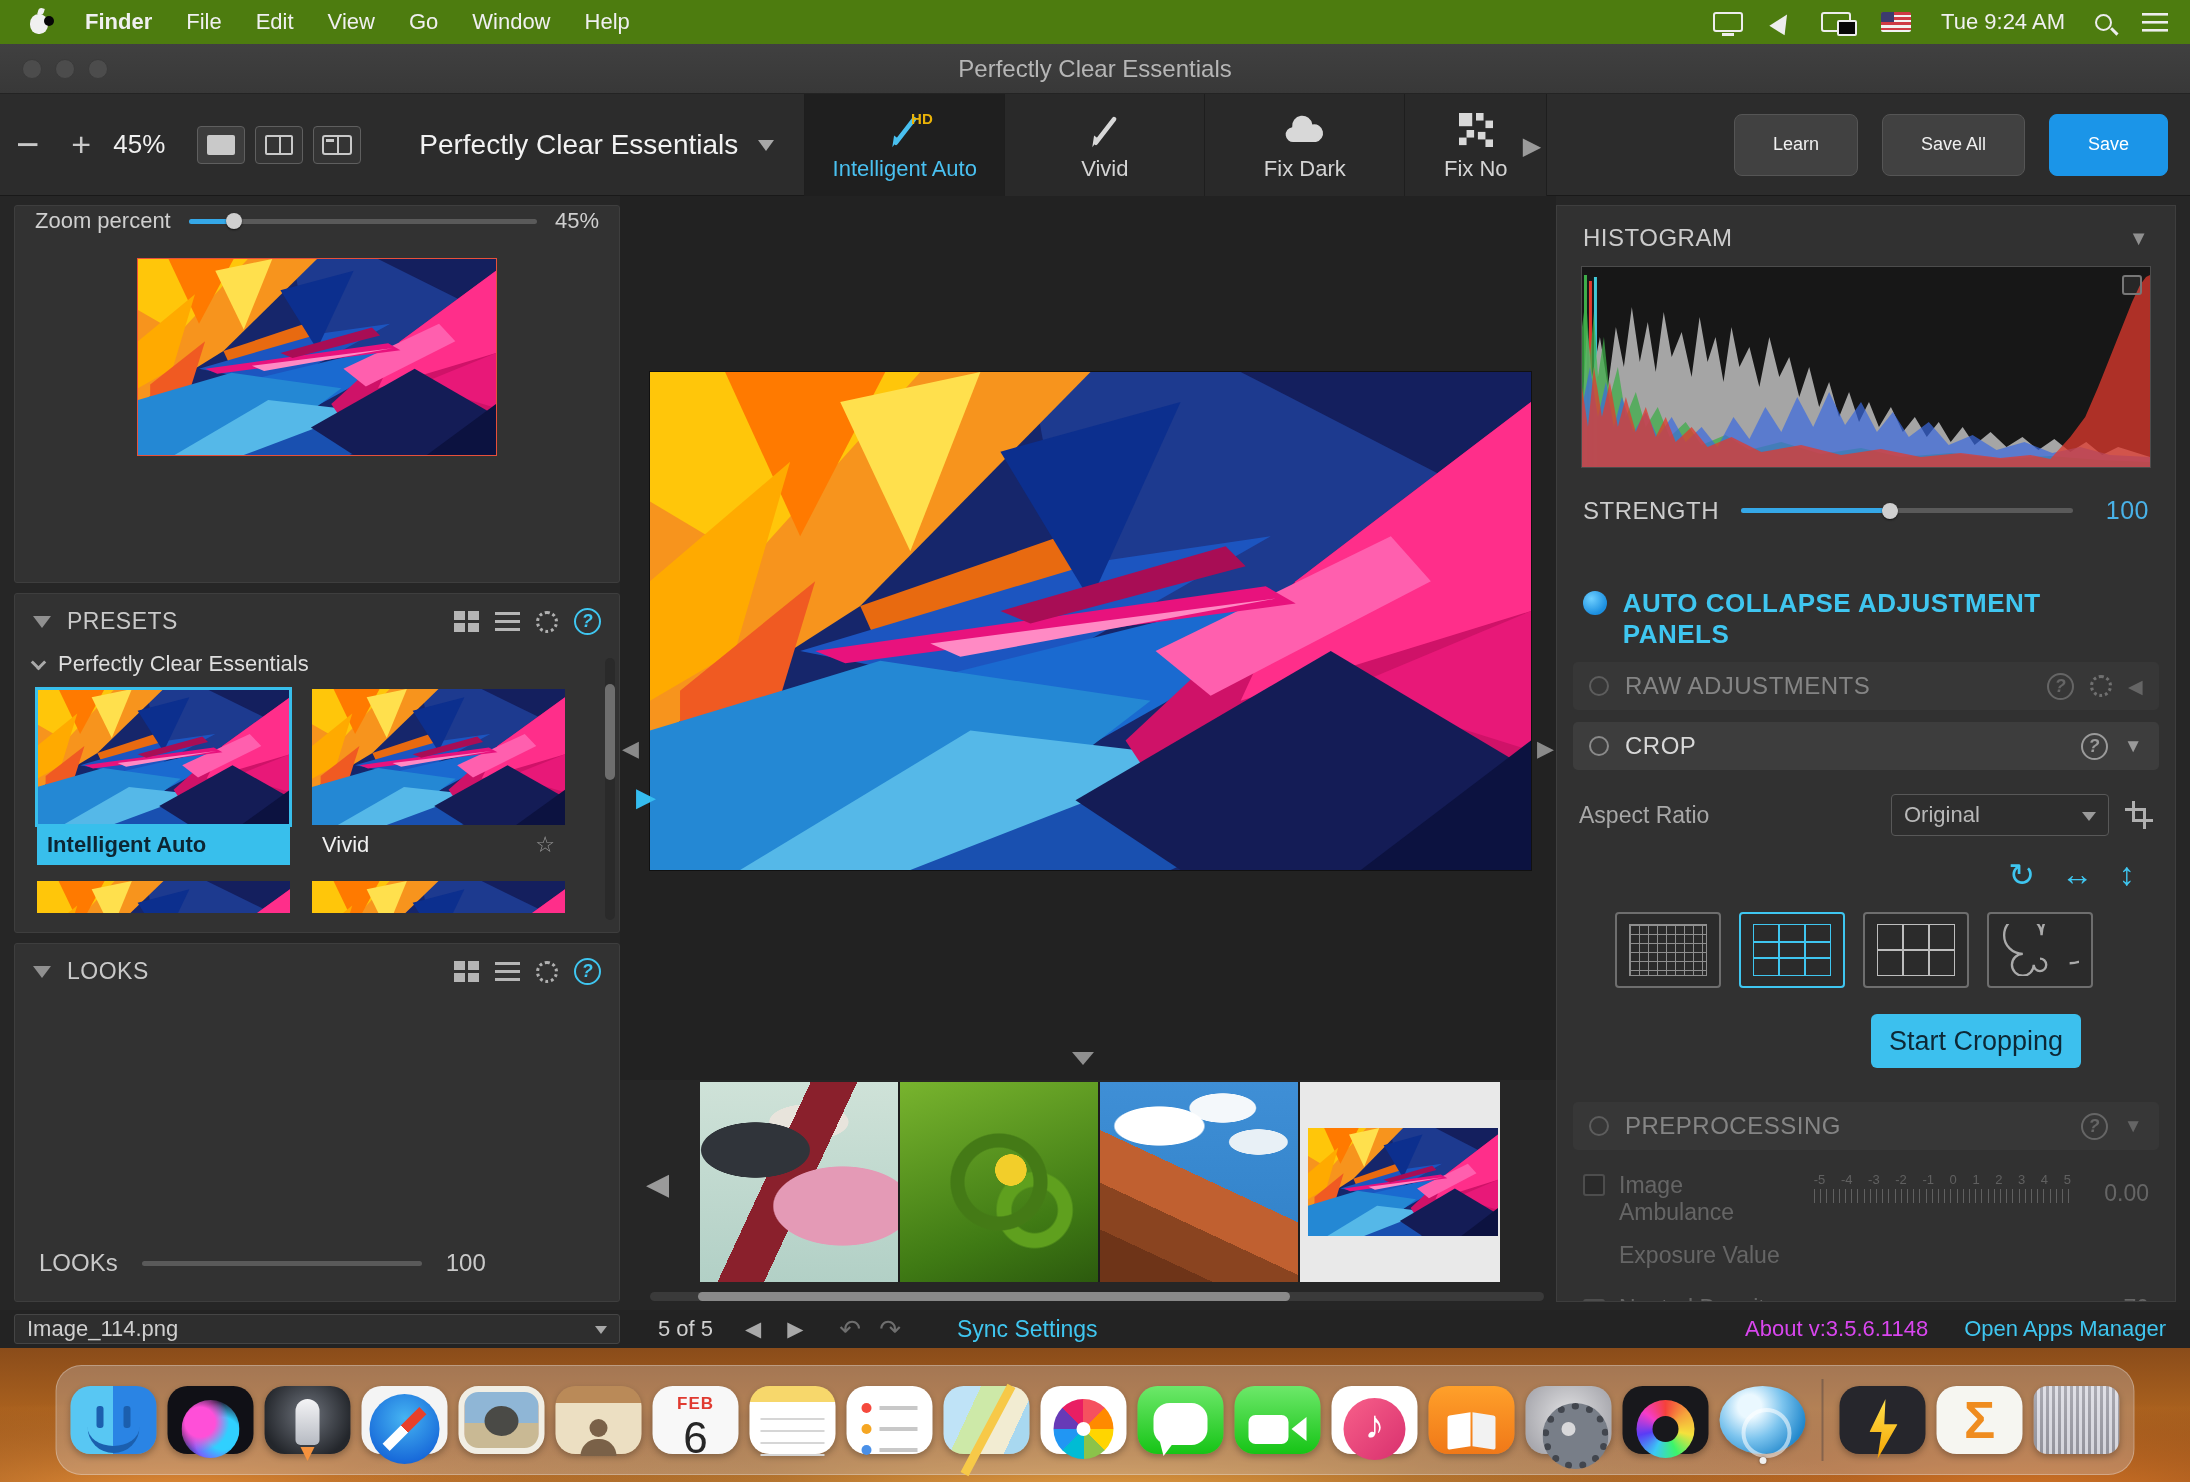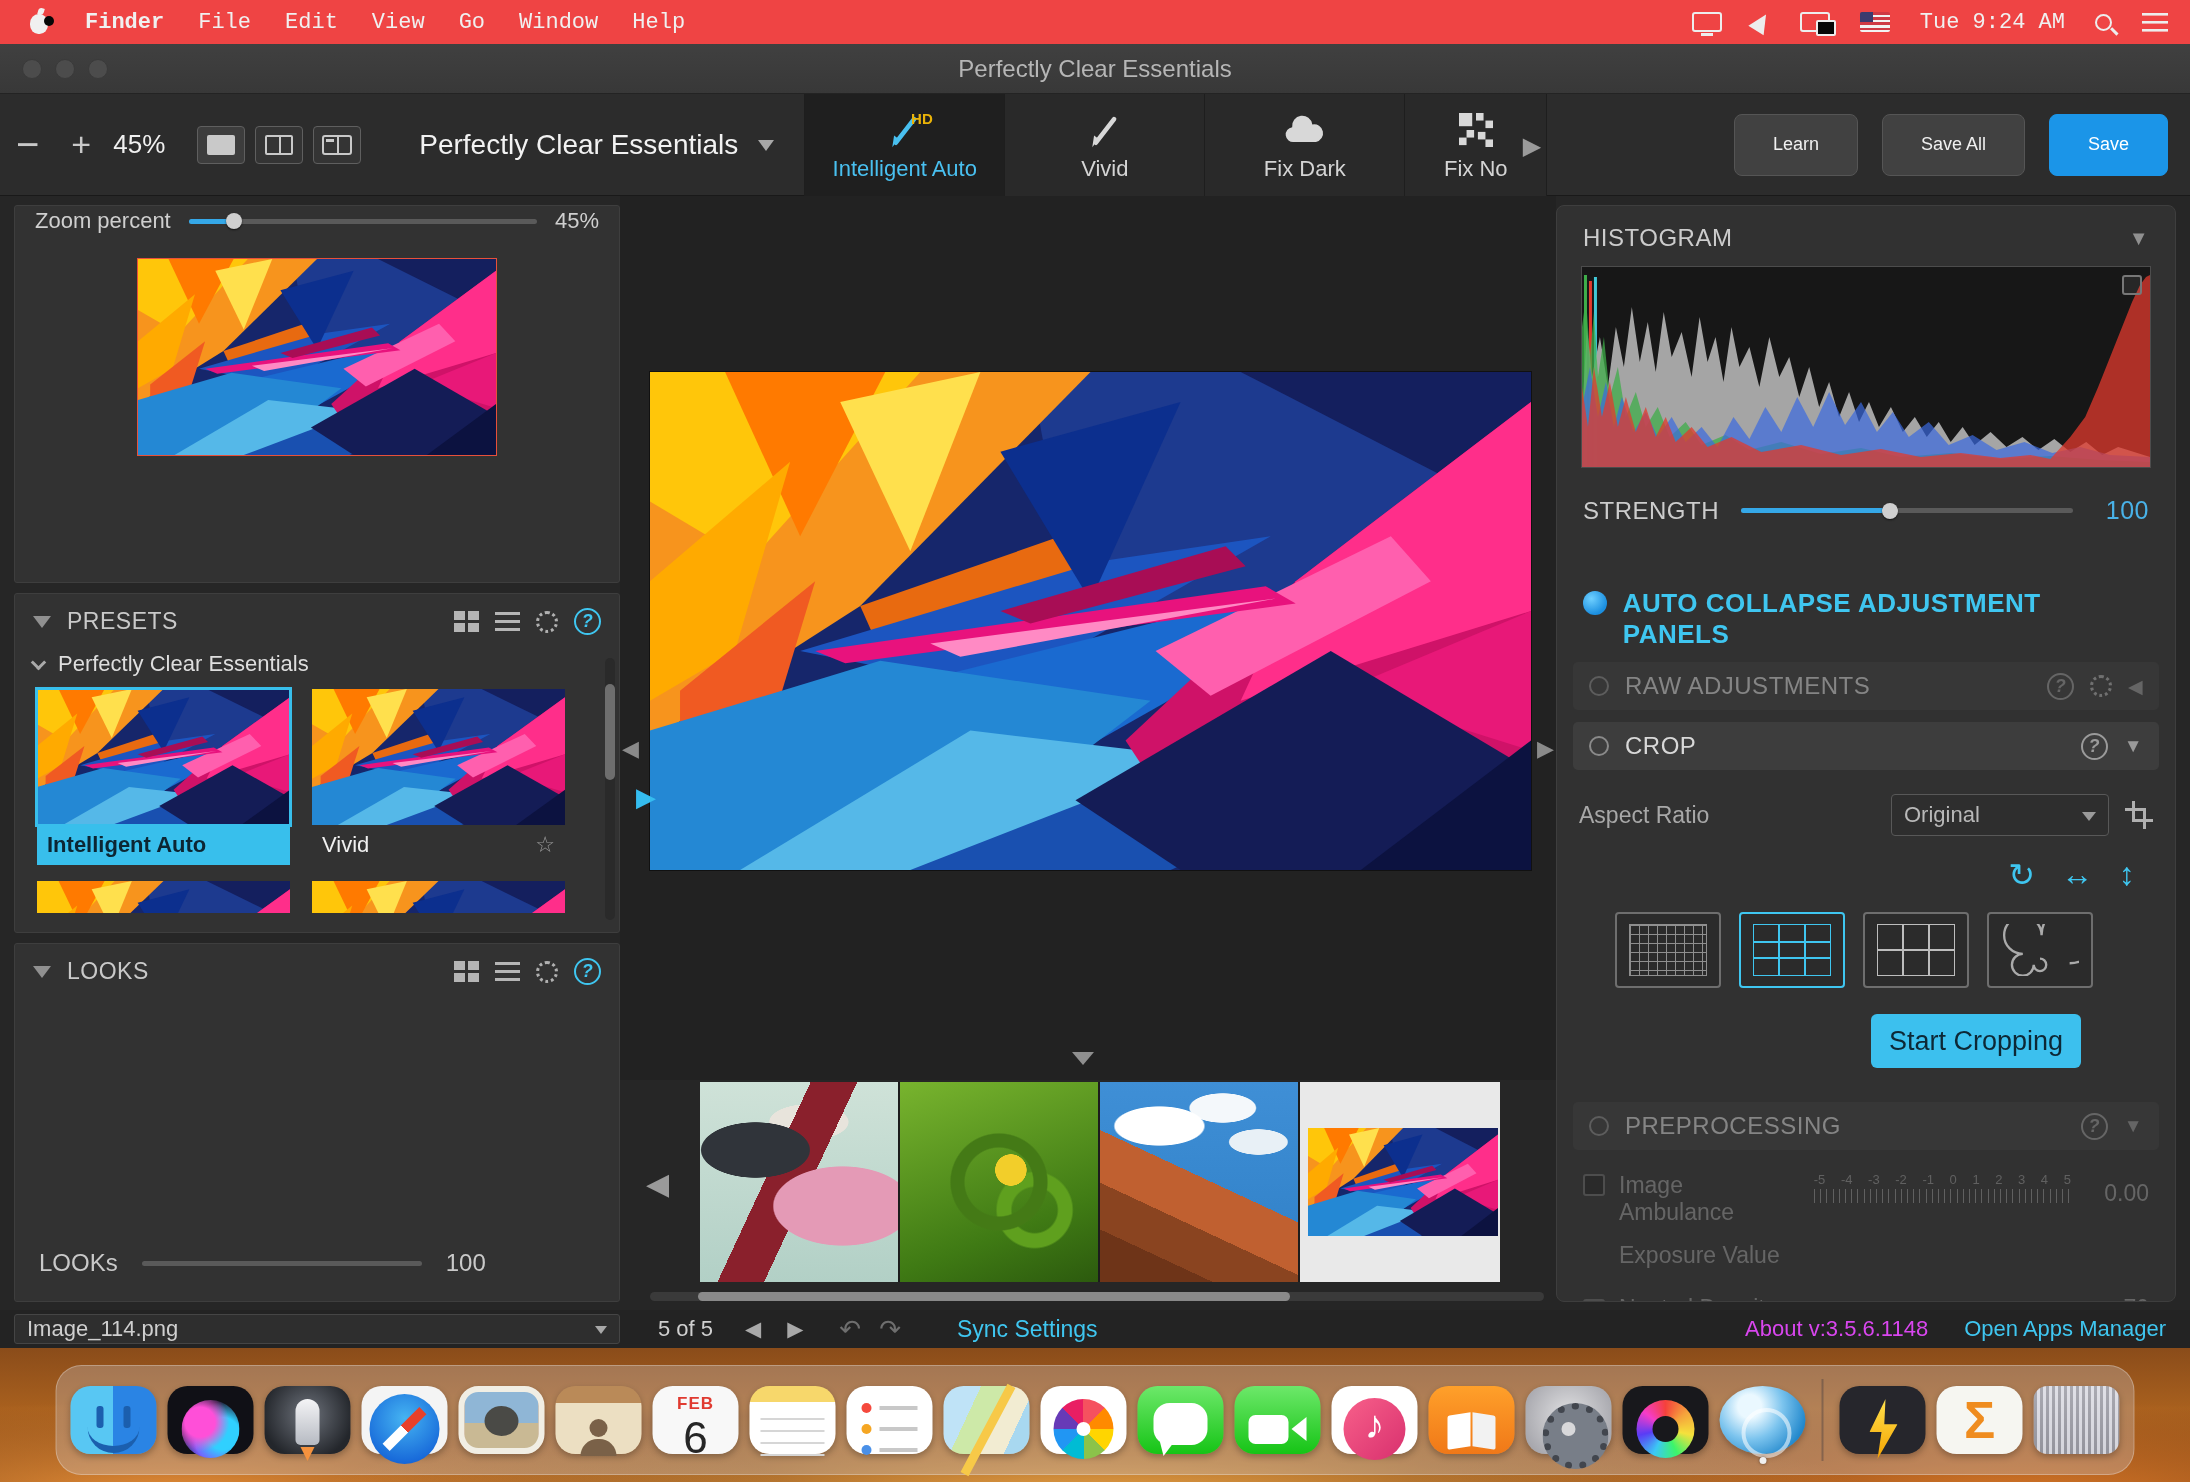--- a/index.html
+++ b/index.html
@@ -1,22 +1,22 @@
 <!DOCTYPE html>
 <html><head>
 <meta charset="utf-8">
 <style>
   html,body{margin:0;padding:0;background:#000;}
   *{box-sizing:border-box;}
   .screen{position:relative;width:2190px;height:1482px;overflow:hidden;background:#2a2a2a;
     font-family:"Liberation Sans",sans-serif;color:#ddd;-webkit-font-smoothing:antialiased;}
 
   
-  .menubar{position:absolute;top:0;left:0;right:0;height:44px;background:#ef4444;display:flex;align-items:center;
-    padding:0 22px;font-size:22px;color:#f0f0f0;z-index:50;font-family:Liberation Mono, monospace;}
+  .menubar{position:absolute;top:0;left:0;right:0;height:44px;background:#4d7c0f;display:flex;align-items:center;
+    padding:0 22px;font-size:22px;color:#f0f0f0;z-index:50;}
   .apple{position:relative;width:26px;height:26px;margin:0 16px 0 4px;}
   .apple::before{content:"";position:absolute;left:4px;top:5px;width:18px;height:20px;background:#f0f0f0;
     border-radius:48% 48% 46% 46%;}
   .apple::after{content:"";position:absolute;right:-2px;top:7px;width:10px;height:10px;background:#070707;border-radius:50%;}
   .apple i{position:absolute;left:12px;top:-1px;width:6px;height:7px;background:#f0f0f0;border-radius:60% 0 60% 0;transform:rotate(15deg);}
   .menu-item{padding:0 17px;height:44px;display:flex;align-items:center;}
   .menu-item.appname{font-weight:bold;}
   .mb-right{margin-left:auto;display:flex;align-items:center;gap:30px;}
   .mi-display{width:30px;height:20px;border:2px solid #ededed;border-radius:3px;position:relative;}
   .mi-display::after{content:"";position:absolute;left:7px;bottom:-6px;width:12px;height:3px;background:#ededed;}
@@ -146,21 +146,21 @@
     radial-gradient(ellipse 34px 15px at 62% 13%,#f4f8fb 0 96%,transparent 100%),
     radial-gradient(ellipse 30px 13px at 80% 30%,#e8f0f6 0 96%,transparent 100%),
     linear-gradient(205deg,transparent 48%,#c06030 48% 66%,#8a4420 66% 82%,#6e3418 82%),
     linear-gradient(#3f8fd6,#2f7fc6);}
   .film-thumb.selected{background:#e9e9e9;border-right:none;}
   .film-thumb.selected .art{position:absolute;left:8px;right:8px;top:46px;height:108px;width:auto;}
   .hscroll{position:absolute;left:30px;right:12px;top:212px;height:9px;background:#3a3a3a;border-radius:5px;}
   .hscroll i{position:absolute;left:48px;width:592px;top:0;bottom:0;background:#8a8a8a;border-radius:5px;}
 
   
-  .right-col{position:absolute;left:1556px;width:620px;top:9px;bottom:8px;background:#313131;border:1px solid #3e3e3e;border-radius:8px;overflow:hidden;}
+  .right-col{position:absolute;left:1556px;width:620px;top:9px;bottom:8px;background:#313131;border:1px solid #3e3e3e;border-radius:0;overflow:hidden;}
   .rc-hd{display:flex;align-items:center;padding:18px 26px 12px;color:#cccccc;font-size:24px;letter-spacing:.5px;}
   .rc-hd .gl-down{margin-left:auto;color:#909090;font-size:20px;}
   .histo-box{margin:2px 24px 0;height:202px;background:#171717;border:1px solid #4c4c4c;position:relative;}
   .histo-box svg{display:block;width:100%;height:100%;}
   .histo-chk{position:absolute;right:8px;top:8px;width:20px;height:20px;border:2px solid #777;background:rgba(255,255,255,.07);border-radius:3px;}
   .strength-row{display:flex;align-items:center;gap:22px;margin:28px 26px 0;color:#cccccc;font-size:24px;letter-spacing:.5px;}
   .strength-row .slider{flex:1;}
   .strength-row .val{color:#49b2e8;font-size:25px;min-width:54px;text-align:right;}
   .autocollapse{display:flex;align-items:center;gap:16px;margin:30px 26px 6px;}
   .blue-dot{width:24px;height:24px;border-radius:50%;background:radial-gradient(circle at 35% 32%,#6fd0ff,#1b8fe0 70%);}

